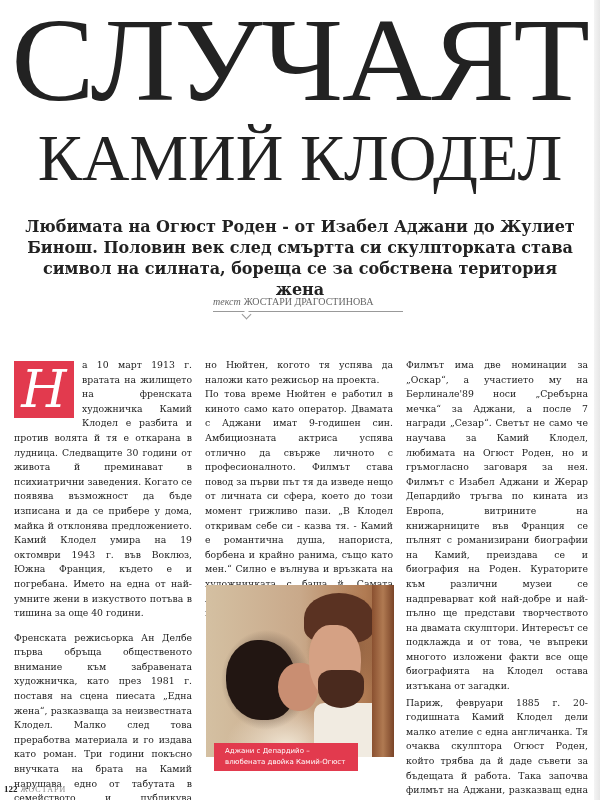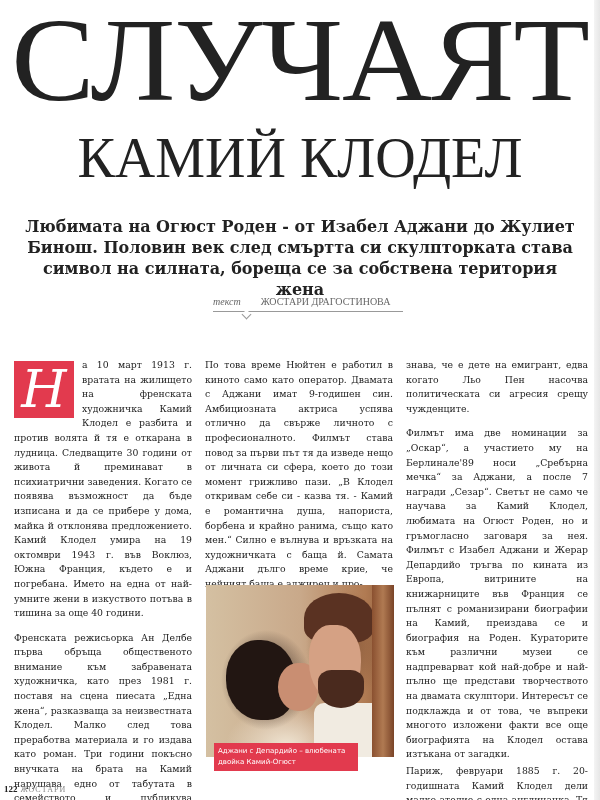--- a/index.html
+++ b/index.html
@@ -12,32 +12,32 @@
     .right-edge {
       position: absolute; right: 0; top: 0; width: 6px; height: 800px;
       background: linear-gradient(to right, #f4f4f4, #e6e6e6);
     }
     .title-line {
       position: absolute; left: 0; width: 600px; text-align: center;
       font-family: "Liberation Serif", serif; color: #222;
       white-space: nowrap; letter-spacing: -1px;
     }
     .title-1 { top: 6px; font-size: 118px; line-height: 110px; transform: scaleX(1.06); transform-origin: center; }
-    .title-2 { top: 118px; font-size: 56px; line-height: 80px; letter-spacing: 0px; transform: scaleX(1.0); }
+    .title-2 { top: 118px; font-size: 66px; line-height: 80px; letter-spacing: 0px; transform: scaleX(1.0); }
     .lead {
       position: absolute; top: 216px; left: 20px; width: 560px;
       text-align: center; font-family: "DejaVu Serif", serif;
       font-weight: bold; font-size: 16px; line-height: 21px; color: #222;
     }
     .byline {
       position: absolute; top: 296px; left: 213px; width: 190px;
       font-family: "Liberation Serif", serif; font-size: 10px; color: #666;
       white-space: nowrap;
     }
-    .byline .label { font-style: italic; margin-right: 20px; text-align: center; }
+    .byline .label { font-style: italic; margin-right: 3px; text-align: center; }
     .byline .rule {
       position: absolute; left: 0; top: 15px; width: 190px; height: 1px; background: #999;
     }
     .byline .notch {
       position: absolute; left: 30px; top: 15px; width: 6px; height: 6px;
       border-right: 1px solid #999; border-bottom: 1px solid #999;
       transform: rotate(45deg); background: #fff;
     }
     .col {
       position: absolute; font-family: "DejaVu Serif", serif;
@@ -66,21 +66,21 @@
     .photo .woman-face { position: absolute; left: 72px; top: 78px; width: 40px; height: 48px; background: #c98e72; border-radius: 50% 40% 45% 50%; }
     .photo .man-hair { position: absolute; left: 98px; top: 8px; width: 70px; height: 50px; background: #5a3222; border-radius: 50% 50% 30% 30%; }
     .photo .man-face { position: absolute; left: 103px; top: 40px; width: 52px; height: 75px; background: #d5a184; border-radius: 40% 45% 50% 50%; }
     .photo .man-beard { position: absolute; left: 112px; top: 85px; width: 46px; height: 38px; background: #4a2a1e; border-radius: 30% 30% 50% 50%; }
     .photo .man-shirt { position: absolute; left: 108px; top: 118px; width: 68px; height: 60px; background: #f1ebe1; border-radius: 10px 10px 0 0; }
     .photo .curtain { position: absolute; right: 0; top: 0; width: 22px; height: 172px; background: linear-gradient(90deg, #8a5030, #b07a52, #7a4428); }
     .caption {
       position: absolute; left: 214px; top: 743px; width: 144px; height: 28px;
       background: #e23a4e; color: #fff;
       font-family: "DejaVu Sans", sans-serif; font-size: 7px; line-height: 11px;
-      padding: 3px 4px; box-sizing: border-box;
+      padding: 3px 11px; box-sizing: border-box;
     }
     .footer {
       position: absolute; left: 4px; top: 784px;
       font-family: "Liberation Serif", serif; font-size: 8px; color: #444;
     }
     .footer .page-num { font-weight: bold; font-size: 9px; margin-right: 3px; color: #222; }
     .footer .mag { letter-spacing: 1px; color: #888; }
   </style>
 </head>
 <body>
@@ -97,35 +97,35 @@
   <div class="rule"></div>
   <div class="notch"></div>
 </div>
 
 <div class="col col1">
   <p><span class="dropcap">Н</span><span>а 10 март 1913 г. вратата на жилището на френската художничка Камий Клодел е разбита и против волята й тя е откарана в лудница. Следващите 30 години от живота й преминават в психиатрични заведения. Когато се появява възможност да бъде изписана и да се прибере у дома, майка й отклонява предложението. Камий Клодел умира на 19 октомври 1943 г. във Воклюз, Южна Франция, където е и погребана. Името на една от най-умните жени в изкуството потъва в тишина за още 40 години.</span></p>
   <p>Френската режисьорка Ан Делбе първа обръща общественото внимание към забравената художничка, като през 1981 г. поставя на сцена пиесата „Една жена“, разказваща за неизвестната Клодел. Малко след това преработва материала и го издава като роман. Три години покъсно внучката на брата на Камий нарушава едно от табутата в семейството и публикува биография на пралеля си. Двата литературни източника лягат в основата на сценария на филма „Камий Клодел“ - дело на актрисата Изабел Аджани и тогавашния й партньор Брю-</p>
 </div>
 
 <div class="col col2">
+  <p style="margin-bottom:0">но Нюйтен, когото тя успява да наложи като режисьор на проекта.</p>
   <p>По това време Нюйтен е работил в киното само като оператор. Двамата с Аджани имат 9-годишен син. Амбициозната актриса успява отлично да свърже личното с професионалното. Филмът става повод за първи път тя да изведе нещо от личната си сфера, което до този момент грижливо пази. „В Клодел откривам себе си - казва тя. - Камий е романтична душа, напориста, борбена и крайно ранима, също като мен.“ Силно е вълнува и връзката на художничката с баща й. Самата Аджани дълго време крие, че нейният баща е алжирец и про-</p>
 </div>
 
 <div class="photo">
   <div class="woman-hair"></div>
   <div class="woman-face"></div>
   <div class="man-shirt"></div>
   <div class="man-hair"></div>
   <div class="man-face"></div>
   <div class="man-beard"></div>
   <div class="curtain"></div>
 </div>
 <div class="caption">Аджани с Депардийо – влюбената двойка Камий-Огюст</div>
 
 <div class="col col3">
-  <p>знава, че е дете на емигрант, едва когато Льо Пен насочва политическата си агресия срещу чужденците.</p>
   <p style="margin-bottom:2px">Филмът има две номинации за „Оскар“, а участието му на Берлинале'89 носи „Сребърна мечка“ за Аджани, а после 7 награди „Сезар“. Светът не само чe научава за Камий Клодел, любимата на Огюст Роден, но и гръмогласно заговаря за нея. Филмът с Изабел Аджани и Жерар Депардийо тръгва по кината из Европа, витрините на книжарниците във Франция се пълнят с романизирани биографии на Камий, преиздава се и биография на Роден. Кураторите към различни музеи се надпреварват кой най-добре и най-пълно ще представи творчеството на двамата скулптори. Интересът се подклажда и от това, че въпреки многото изложени факти все още биографията на Клодел остава изтъкана от загадки.</p>
   <p><span>Париж, февруари 1885 г. 20-годишната Камий Клодел дели малко ателие с една англичанка. Тя очаква скулптора Огюст Роден, който трябва да й даде съвети за бъдещата й работа. Така започва филмът на Аджани, разказващ една от найстрастните и унищожителни любовни истории на XIX век.</span> </p>
 </div>
 
 <div class="footer">
   <span class="page-num">122</span><span class="mag">ЖОСТАРИ</span>
 </div>
 
 </body></html>

